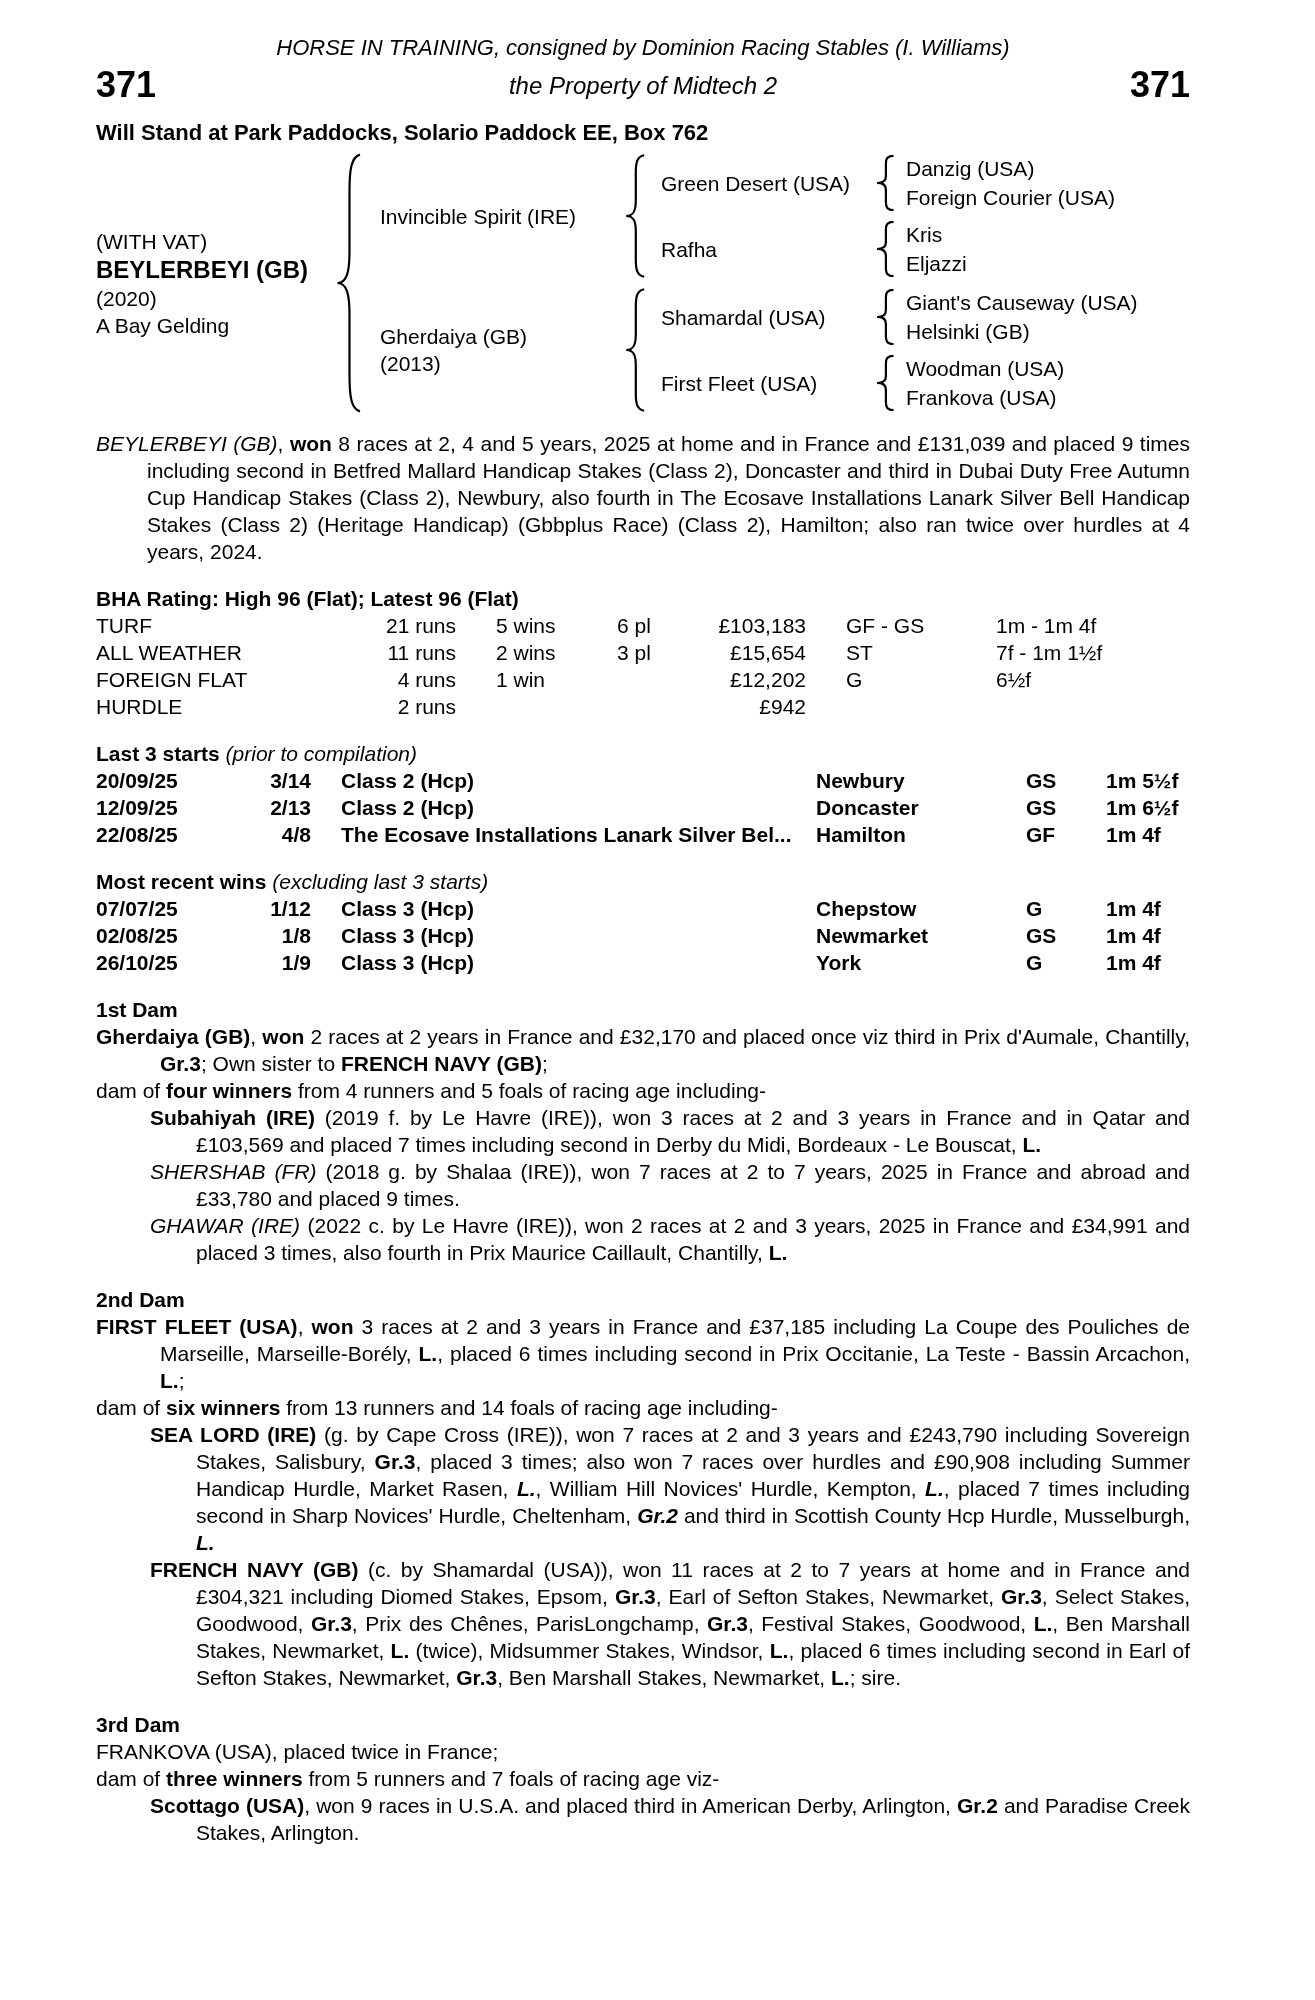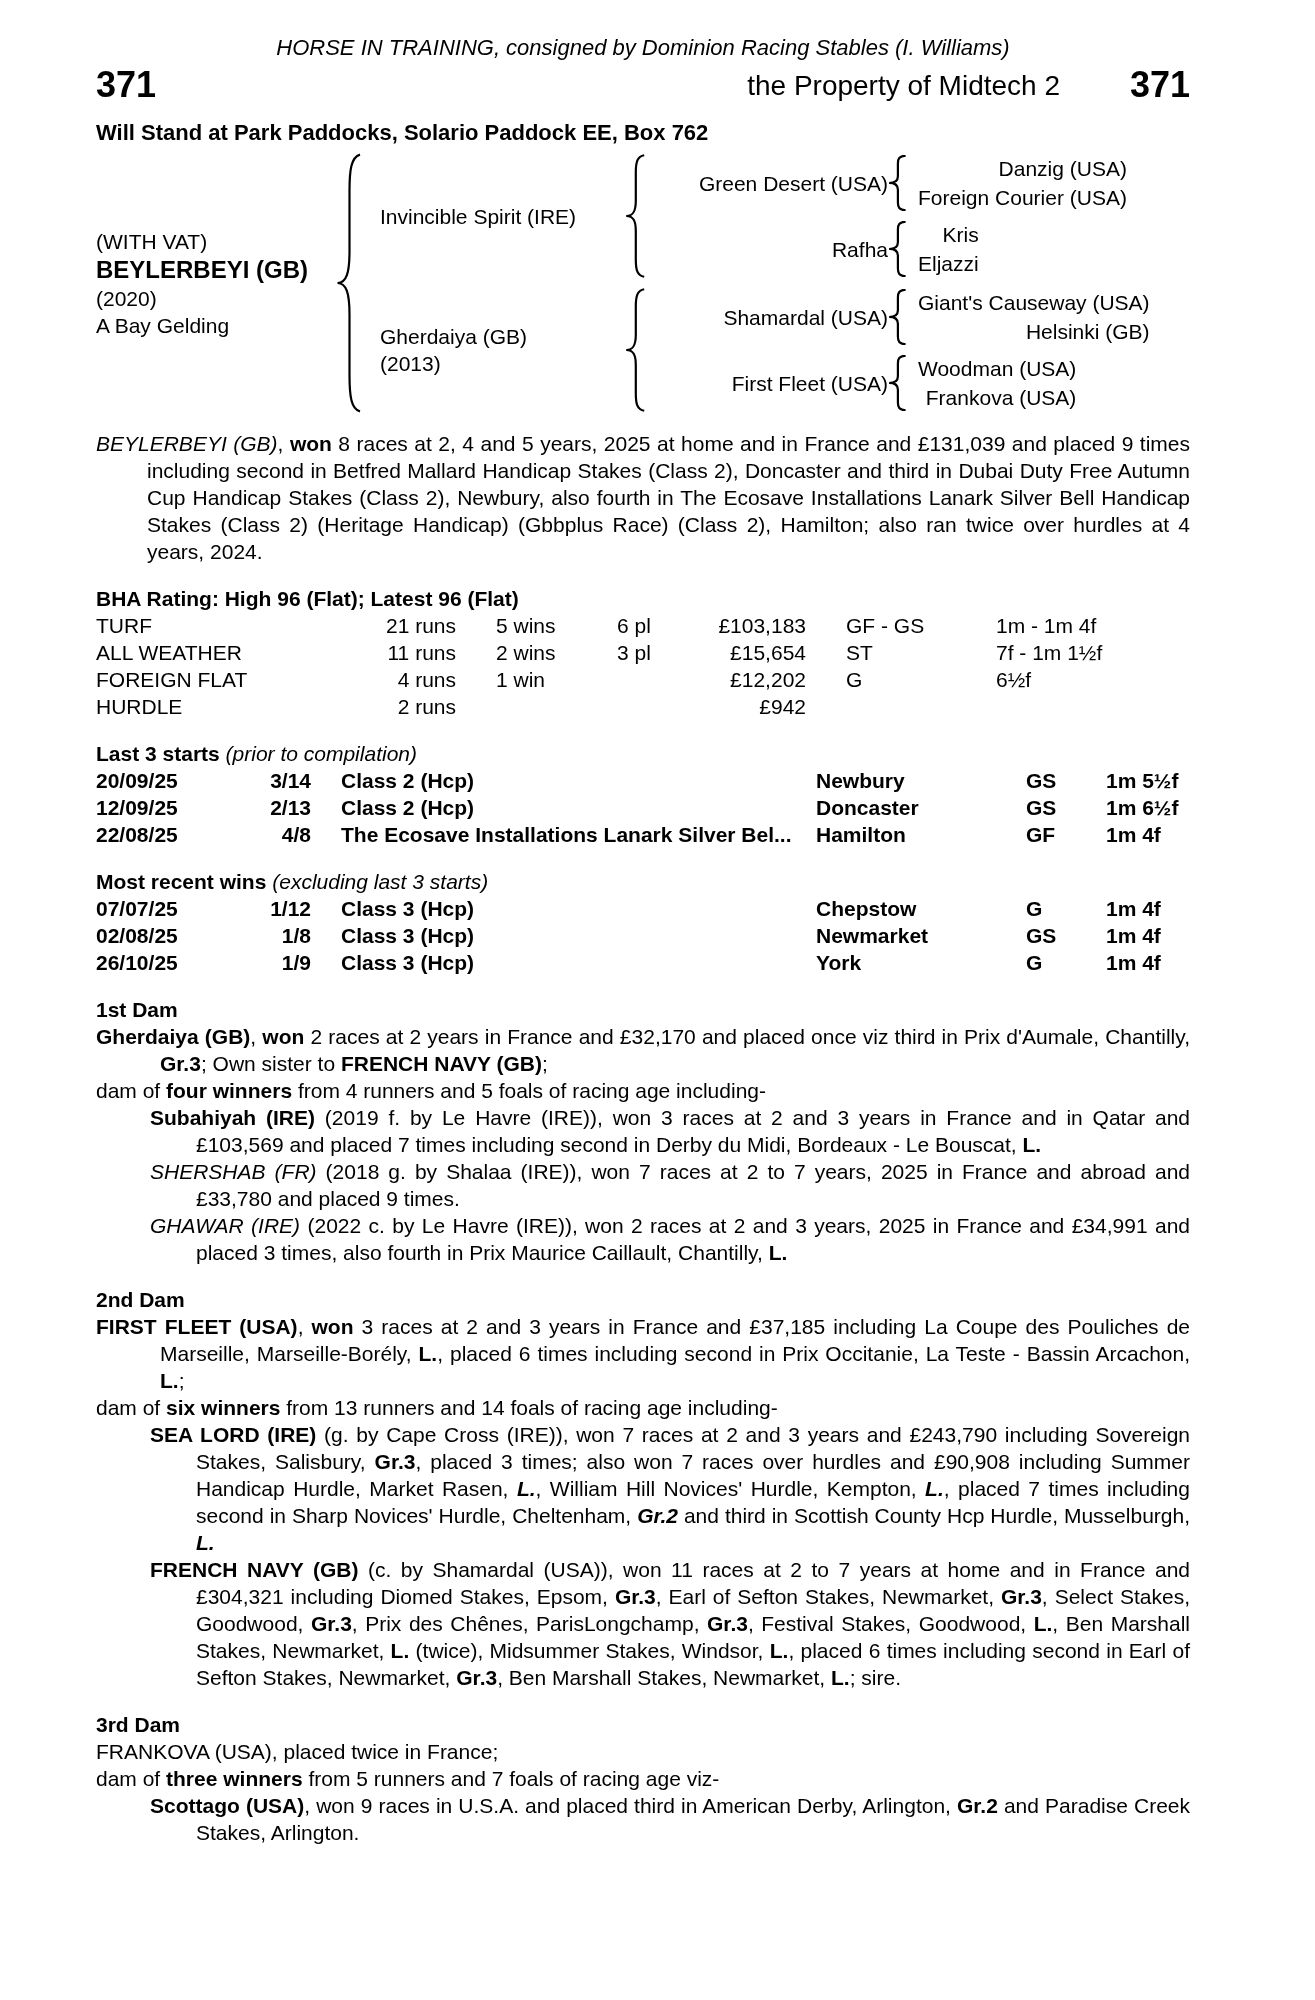--- a/index.html
+++ b/index.html
@@ -11,32 +11,32 @@
   }
   .page{padding:34px 125px 0 96px;}
   .b{font-weight:700;}
   .i{font-style:italic;}
 
   
   .header-line{text-align:center;font-style:italic;font-size:22px;}
   .lot-row{display:flex;align-items:center;margin-top:2px;}
   .lot-num{width:130px;font-size:36px;line-height:44px;font-weight:700;}
   .lot-num.right{text-align:right;}
-  .property-line{flex:1;text-align:right;font-size:28px;}
+  .property-line{flex:1;text-align:center;font-style:italic;font-size:24px;}
   .stand-line{font-weight:700;font-size:22px;margin-top:12px;}
 
   
   .pedigree{display:flex;align-items:center;margin-top:6px;}
   .ped-subject{width:240px;}
   .subj-name{font-weight:700;font-size:24px;line-height:30px;}
   .gen1col{display:flex;flex-direction:column;row-gap:6px;}
   .group{display:flex;align-items:center;}
   .g1name{width:245px;}
   .pairs{display:flex;flex-direction:column;row-gap:4px;}
-  .pair{display:flex;align-items:center;margin:2px 16px;text-align:right;}
+  .pair{display:flex;align-items:center;margin:2px 4px;}
   .g2name{width:215px;}
   .g3col{display:flex;flex-direction:column;}
   .g3{line-height:29px;}
   .brace-wrap{flex:0 0 auto;margin-right:8px;}
   .brace-wrap.lg{width:30px;height:262px;margin-right:14px;}
   .brace-wrap.md{width:24px;height:124px;}
   .brace-wrap.sm{width:22px;height:56px;}
   .brace{display:block;width:100%;height:100%;}
 
   

